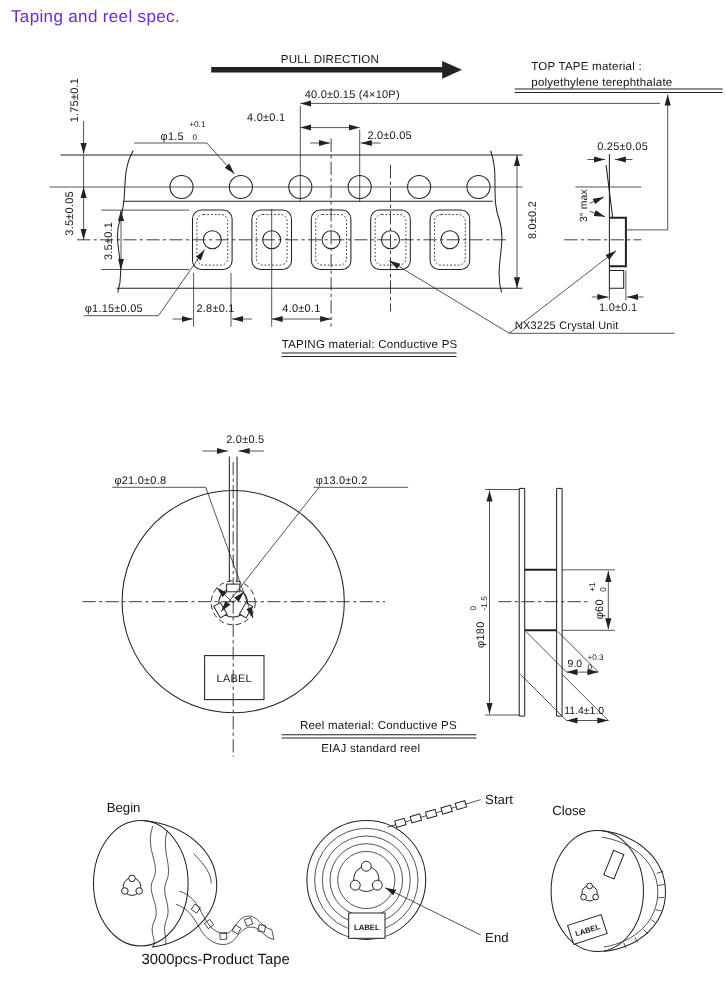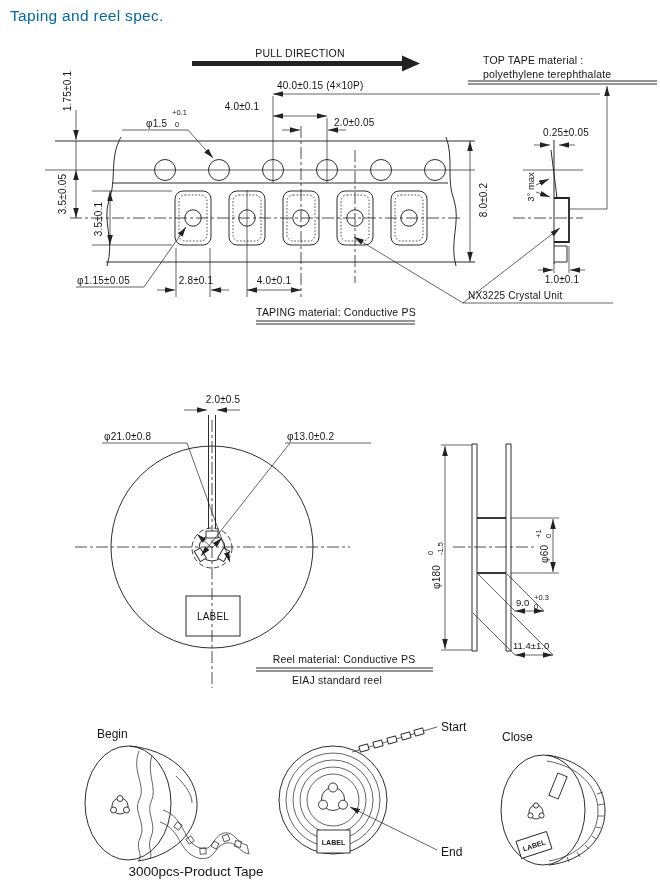--- a/index.html
+++ b/index.html
@@ -1,18 +1,18 @@
 <!DOCTYPE html>
 <html><head>
 <meta charset="utf-8">
 <style>
   html,body{margin:0;padding:0;background:#fff;}
   .wrap{position:relative;width:660px;height:895px;background:#fff;overflow:hidden;
         font-family:"Liberation Sans",sans-serif;}
-  .title{position:absolute;left:10px;top:7px;font-size:15.5px;color:#0369a1;letter-spacing:.3px;}
+  .title{position:absolute;left:10px;top:7px;font-size:15.5px;color:#6d28d9;letter-spacing:.3px;}
   svg{position:absolute;left:0;top:0;}
   svg text{fill:#151515;font-family:"Liberation Sans",sans-serif;}
   .ln{stroke:#222;stroke-width:.95;fill:none;}
   .ln2{stroke:#222;stroke-width:1.8;fill:none;}
   .thin{stroke:#222;stroke-width:.7;fill:none;}
   .cl{stroke:#222;stroke-width:.8;fill:none;stroke-dasharray:12 3 3 3;}
   .dsh{stroke:#222;stroke-width:.85;fill:none;stroke-dasharray:5 3;}
   .dt{stroke:#222;stroke-width:.8;fill:none;stroke-dasharray:1.6 1.8;}
   .wh{fill:#fff;stroke:#222;stroke-width:.9;}
   .blk{fill:#222;stroke:none;}

